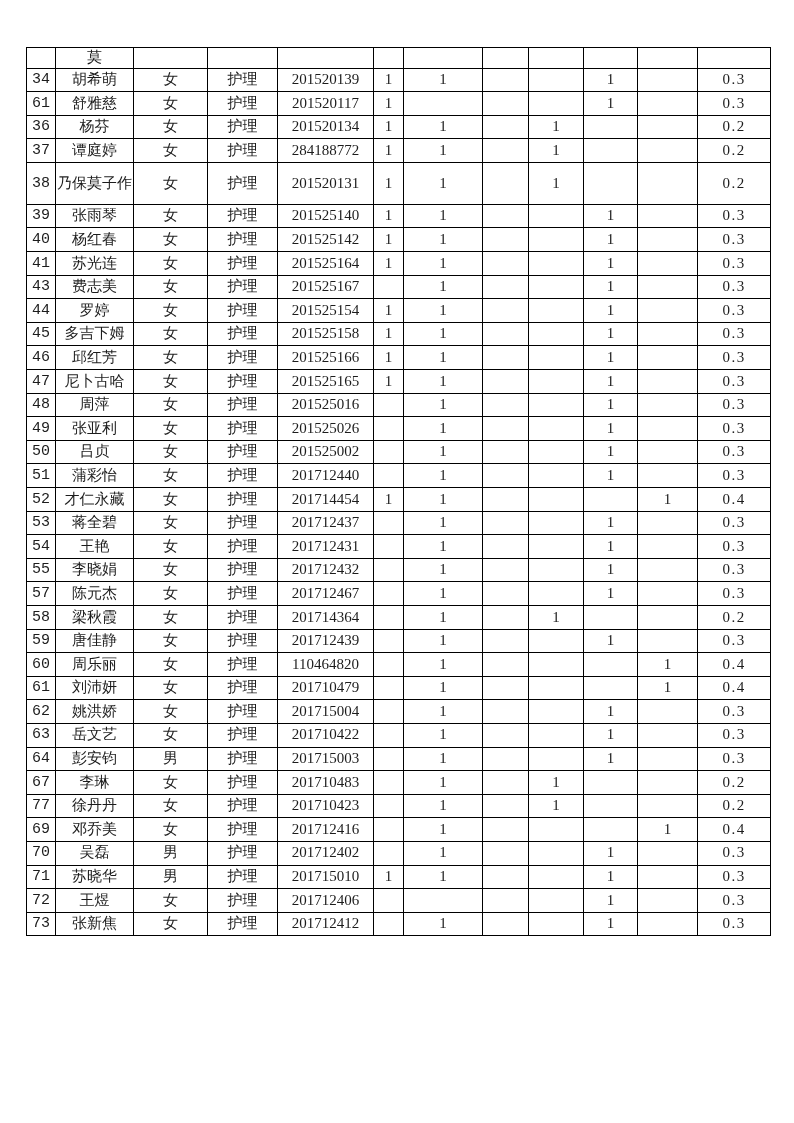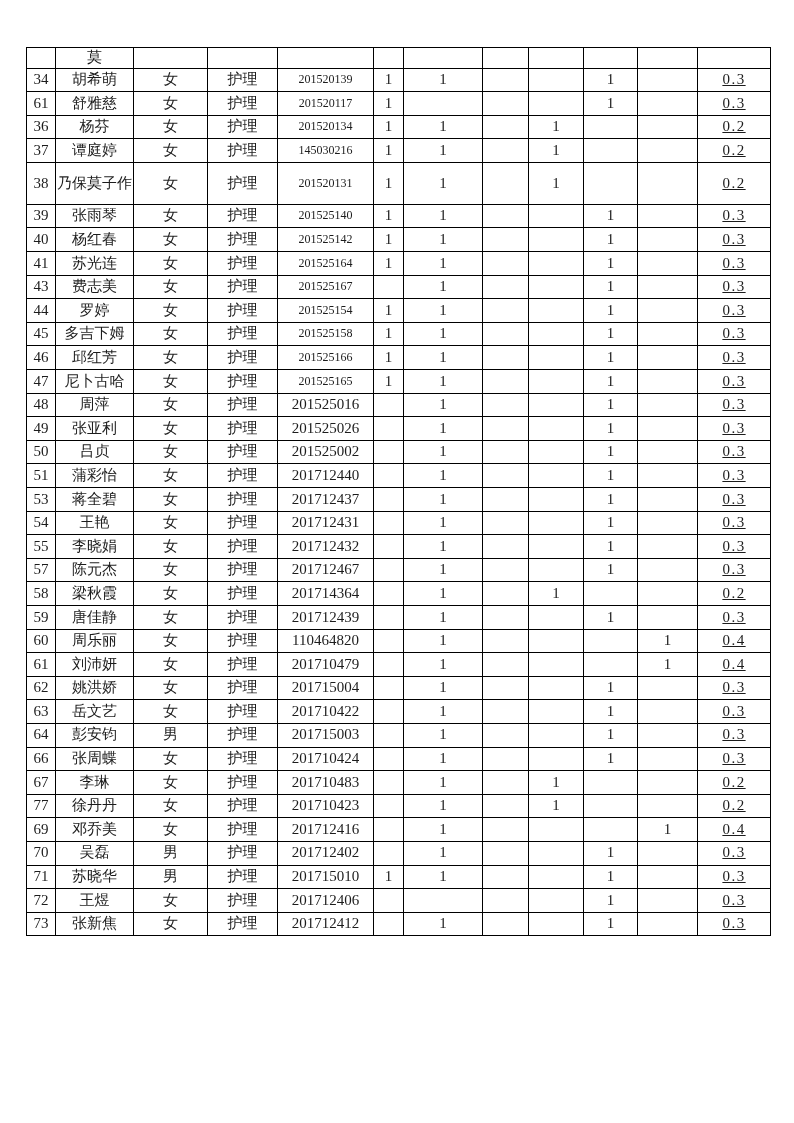--- a/index.html
+++ b/index.html
@@ -32,24 +32,24 @@
     overflow: hidden;
     line-height: 1.3;
     font-size: 15px;
   }
   tr.row-partial td { height: 17px; }
   tr.row-normal td { height: 22.6px; }
   tr.row-tall td { height: 41px; }
   td.name-cell { padding: 0 4px; font-size: 15px; word-break: break-all; }
   td.gender-cell, td.major-cell { font-size: 14.5px; }
   td.student-id-cell { font-size: 15px; }
-  td.student-id-cell.id-small { font-size: 12px; }
-  td.row-number-cell { font-size: 15px; }
+  td.student-id-cell.id-small { font-size: 15px; }
+  td.row-number-cell { font-size: 15px; font-family: Liberation Mono, monospace; }
   td.mark-cell { font-size: 15px; }
-  td.score-cell { font-size: 15px; letter-spacing: 1.5px; text-decoration: underline; }
+  td.score-cell { font-size: 15px; letter-spacing: 1.5px; }
 </style>
 </head>
 <body>
 
 <div class="page">
   <table class="grid">
     <colgroup>
       <col style="width:29px">
       <col style="width:78px">
       <col style="width:74px">
@@ -118,21 +118,21 @@
           <td class="mark-cell">1</td>
           <td class="mark-cell"></td>
           <td class="mark-cell"></td>
           <td class="score-cell">0.2</td>
         </tr>
         <tr class="row-normal">
           <td class="row-number-cell">37</td>
           <td class="name-cell">谭庭婷</td>
           <td class="gender-cell">女</td>
           <td class="major-cell">护理</td>
-          <td class="student-id-cell id-small">145030216</td>
+          <td class="student-id-cell id-small">284188772</td>
           <td class="mark-cell">1</td>
           <td class="mark-cell">1</td>
           <td class="mark-cell"></td>
           <td class="mark-cell">1</td>
           <td class="mark-cell"></td>
           <td class="mark-cell"></td>
           <td class="score-cell">0.2</td>
         </tr>
         <tr class="row-tall">
           <td class="row-number-cell">38</td>
@@ -310,20 +310,34 @@
           <td class="student-id-cell">201712440</td>
           <td class="mark-cell"></td>
           <td class="mark-cell">1</td>
           <td class="mark-cell"></td>
           <td class="mark-cell"></td>
           <td class="mark-cell">1</td>
           <td class="mark-cell"></td>
           <td class="score-cell">0.3</td>
         </tr>
         <tr class="row-normal">
+          <td class="row-number-cell">52</td>
+          <td class="name-cell">才仁永藏</td>
+          <td class="gender-cell">女</td>
+          <td class="major-cell">护理</td>
+          <td class="student-id-cell">201714454</td>
+          <td class="mark-cell">1</td>
+          <td class="mark-cell">1</td>
+          <td class="mark-cell"></td>
+          <td class="mark-cell"></td>
+          <td class="mark-cell"></td>
+          <td class="mark-cell">1</td>
+          <td class="score-cell">0.4</td>
+        </tr>
+        <tr class="row-normal">
           <td class="row-number-cell">53</td>
           <td class="name-cell">蒋全碧</td>
           <td class="gender-cell">女</td>
           <td class="major-cell">护理</td>
           <td class="student-id-cell">201712437</td>
           <td class="mark-cell"></td>
           <td class="mark-cell">1</td>
           <td class="mark-cell"></td>
           <td class="mark-cell"></td>
           <td class="mark-cell">1</td>
@@ -455,34 +469,20 @@
           <td class="mark-cell">1</td>
           <td class="mark-cell"></td>
           <td class="score-cell">0.3</td>
         </tr>
         <tr class="row-normal">
           <td class="row-number-cell">64</td>
           <td class="name-cell">彭安钧</td>
           <td class="gender-cell">男</td>
           <td class="major-cell">护理</td>
           <td class="student-id-cell">201715003</td>
-          <td class="mark-cell"></td>
-          <td class="mark-cell">1</td>
-          <td class="mark-cell"></td>
-          <td class="mark-cell"></td>
-          <td class="mark-cell">1</td>
-          <td class="mark-cell"></td>
-          <td class="score-cell">0.3</td>
-        </tr>
-        <tr class="row-normal">
-          <td class="row-number-cell">66</td>
-          <td class="name-cell">张周蝶</td>
-          <td class="gender-cell">女</td>
-          <td class="major-cell">护理</td>
-          <td class="student-id-cell">201710424</td>
           <td class="mark-cell"></td>
           <td class="mark-cell">1</td>
           <td class="mark-cell"></td>
           <td class="mark-cell"></td>
           <td class="mark-cell">1</td>
           <td class="mark-cell"></td>
           <td class="score-cell">0.3</td>
         </tr>
         <tr class="row-normal">
           <td class="row-number-cell">67</td>

